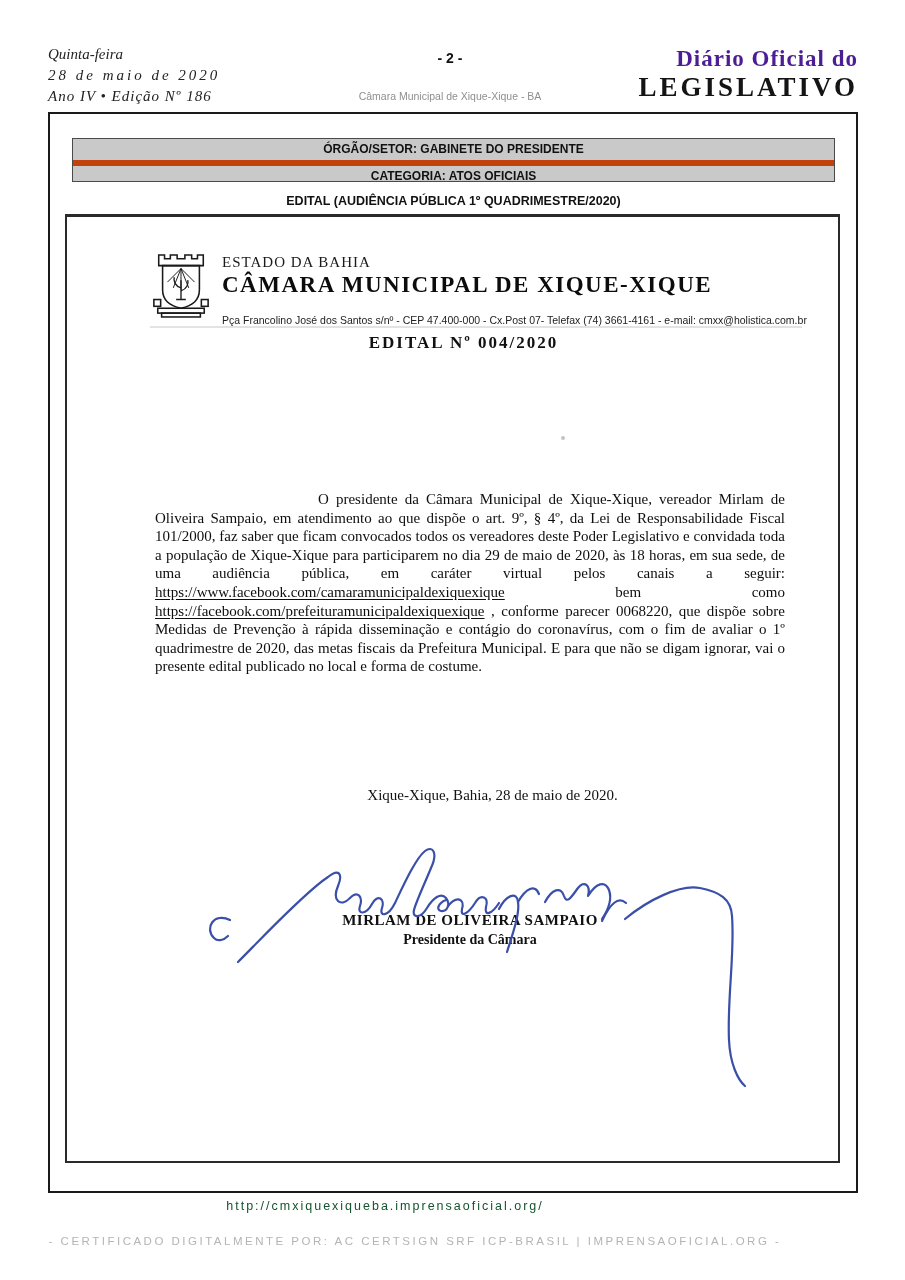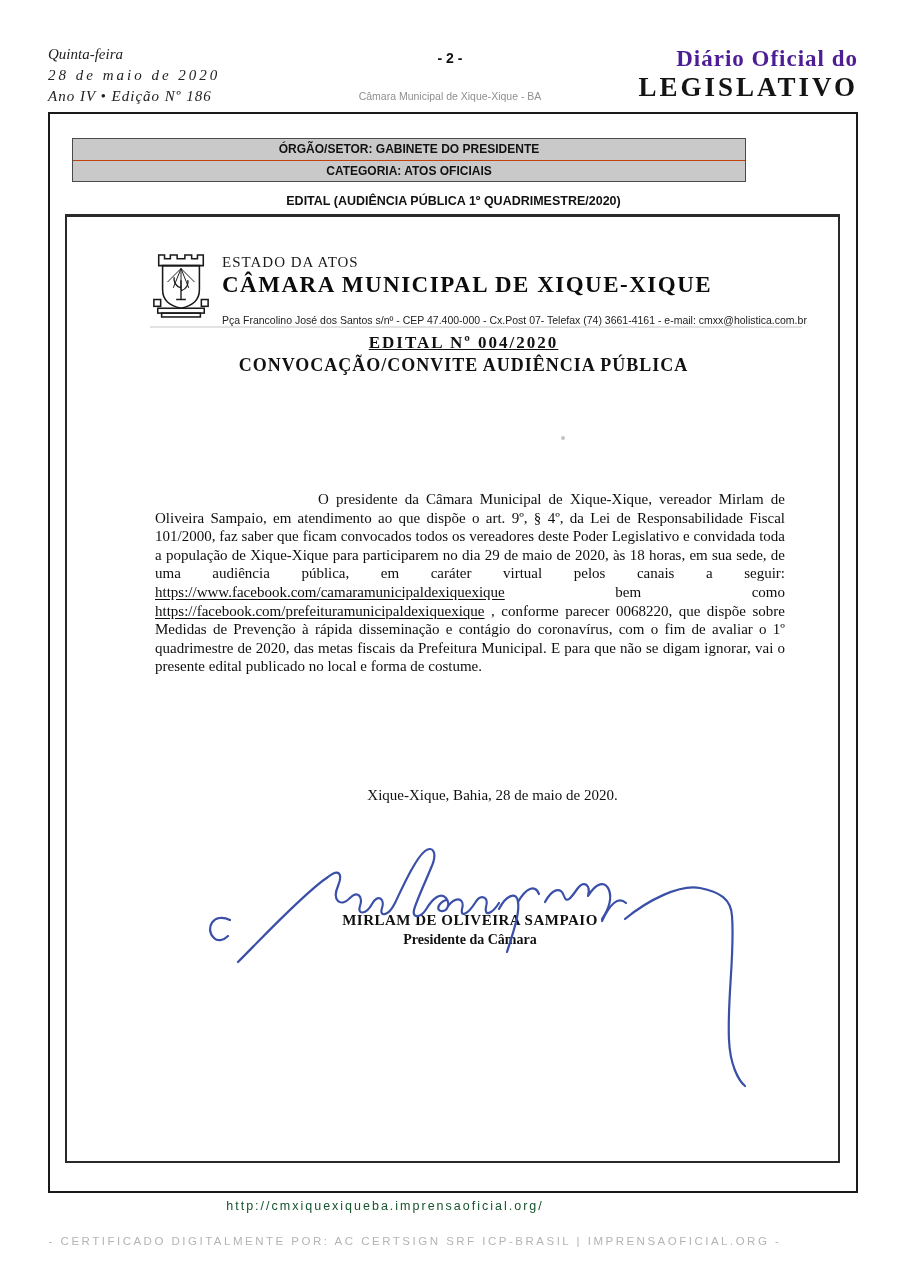--- a/index.html
+++ b/index.html
@@ -18,38 +18,38 @@
   .entity-line { margin-top:24px; font-family:"Liberation Sans", sans-serif; font-size:10.5px; color:#8f8f8f; }
   .hdr-right { position:absolute; right:47px; top:46px; text-align:right; }
   .masthead1 { font-size:23px; font-weight:bold; color:#4c1d95; letter-spacing:1px; line-height:26px; }
   .masthead2 { font-size:27px; font-weight:bold; color:#141414; letter-spacing:3px; line-height:30px; }
 
   
   .outer-frame { position:absolute; left:48px; top:112px; width:810px; height:1081px; border:2px solid #1a1a1a; background:#fff; }
   .inner-box   { position:absolute; left:65px; top:214px; width:775px; height:949px; border:2px solid #2a2a2a; border-top-width:3px; background:#fff; }
 
   
-  .bars { position:absolute; left:72px; top:138px; width:674px; border:1px solid #4a4a4a; font-family:"Liberation Sans", sans-serif; }
+  .bars { position:absolute; left:72px; top:138px; width:763px; border:1px solid #4a4a4a; font-family:"Liberation Sans", sans-serif; }
   .bar { height:21px; line-height:21px; text-align:center; font-weight:bold; font-size:12px; color:#111; background:#c9c9c9; }
-  .bar + .bar { border-top:1px solid #c2410c; }
+  .bar + .bar { border-top:6px solid #c2410c; }
   .doc-subtitle { position:absolute; left:72px; top:186px; width:763px; text-align:center;
     font-family:"Liberation Sans", sans-serif; font-weight:bold; font-size:12.5px; color:#111;margin-top:8px; }
 
   
   .letterhead { position:absolute; left:150px; top:250px; display:flex; align-items:flex-start; }
   .coat { width:62px; height:70px; flex:0 0 auto; }
   .lh-text { margin-left:10px; padding-top:4px; }
   .lh-state { font-size:15px; letter-spacing:1px; color:#1a1a1a; }
   .lh-name  { font-size:23px; font-weight:bold; letter-spacing:1.5px; color:#0c0c0c; margin-top:1px; }
   .lh-addr  { font-family:"Liberation Sans", sans-serif; font-size:10.5px; color:#222; margin-top:16px; }
   .lh-rule { position:absolute; left:150px; top:326px; width:652px; height:2px; background:#e3e3e3; }
 
   
   .edital-title { position:absolute; left:65px; top:332px; width:775px; text-align:center; padding-left:22px; }
-  .edital-title .t1 { font-size:17px; font-weight:bold; letter-spacing:2px; line-height:22px;text-decoration:underline; }
+  .edital-title .t1 { font-size:17px; font-weight:bold; letter-spacing:2px; line-height:22px; }
   .edital-title .t2 { font-size:18px; font-weight:bold; letter-spacing:1px; line-height:23px; }
   .stray-dot { position:absolute; left:561px; top:436px; width:4px; height:4px; border-radius:50%; background:#c4c4c4; }
 
   .body-par { position:absolute; left:155px; top:490px; width:630px;
     font-size:15px; line-height:18.6px; text-align:justify; text-indent:163px; color:#0e0e0e; }
   .body-par .link { text-decoration:underline; text-underline-offset:2px; }
 
   .date-line { position:absolute; left:155px; top:787px; width:630px; text-align:center; padding-left:45px; font-size:15px; }
 
   .sig-block { position:absolute; left:155px; top:910px; width:630px; text-align:center; }
@@ -99,30 +99,29 @@
         <path d="M13 15 H51 V40 C51 51 44 56 32 59 C20 56 13 51 13 40 Z"></path>
         <path d="M32 18 L18 32 M32 18 L24 38 M32 18 L32 40 M32 18 L40 38 M32 18 L46 32" stroke-width="1"></path>
         <path d="M32 30 V50 M32 38 C26 36 24 31 25 27 M32 41 C38 39 40 34 39 30 M27 50 H37" stroke-width="1.4"></path>
         <rect x="4" y="50" width="7" height="7"></rect>
         <rect x="53" y="50" width="7" height="7"></rect>
         <rect x="8" y="59" width="48" height="5"></rect>
         <rect x="12" y="64" width="40" height="4"></rect>
       </g>
     </svg>
     <div class="lh-text">
-      <div class="lh-state">ESTADO DA ATOS</div>
+      <div class="lh-state">ESTADO DA BAHIA</div>
       <div class="lh-name">CÂMARA MUNICIPAL DE XIQUE-XIQUE</div>
       <div class="lh-addr">Pça Francolino José dos Santos s/nº - CEP 47.400-000 - Cx.Post 07- Telefax (74) 3661-4161 - e-mail: cmxx@holistica.com.br</div>
     </div>
   </div>
   <div class="lh-rule"></div>
 
   <div class="edital-title">
     <div class="t1">EDITAL Nº 004/2020</div>
-    <div class="t2">CONVOCAÇÃO/CONVITE AUDIÊNCIA PÚBLICA</div>
   </div>
 
   <div class="stray-dot"></div>
 
   <p class="body-par"><span>O presidente da Câmara Municipal de Xique-Xique, vereador Mirlam de Oliveira Sampaio, em atendimento ao que dispõe o art. 9º, § 4º, da Lei de Responsabilidade Fiscal 101/2000, faz saber que ficam convocados todos os vereadores deste Poder Legislativo e convidada toda a população de Xique-Xique para participarem no dia 29 de maio de 2020, às 18 horas, em sua sede, de uma audiência pública, em caráter virtual pelos canais a seguir: </span><span class="link">https://www.facebook.com/camaramunicipaldexiquexique</span><span> bem como </span><span class="link">https://facebook.com/prefeituramunicipaldexiquexique</span><span> , conforme parecer 0068220, que dispõe sobre Medidas de Prevenção à rápida disseminação e contágio do coronavírus, com o fim de avaliar o 1º quadrimestre de 2020, das metas fiscais da Prefeitura Municipal. E para que não se digam ignorar, vai o presente edital publicado no local e forma de costume.</span></p>
 
   <div class="date-line">Xique-Xique, Bahia, 28 de maio de 2020.</div>
 
   <div class="sig-block">
     <div class="sig-name">MIRLAM DE OLIVEIRA SAMPAIO</div>

